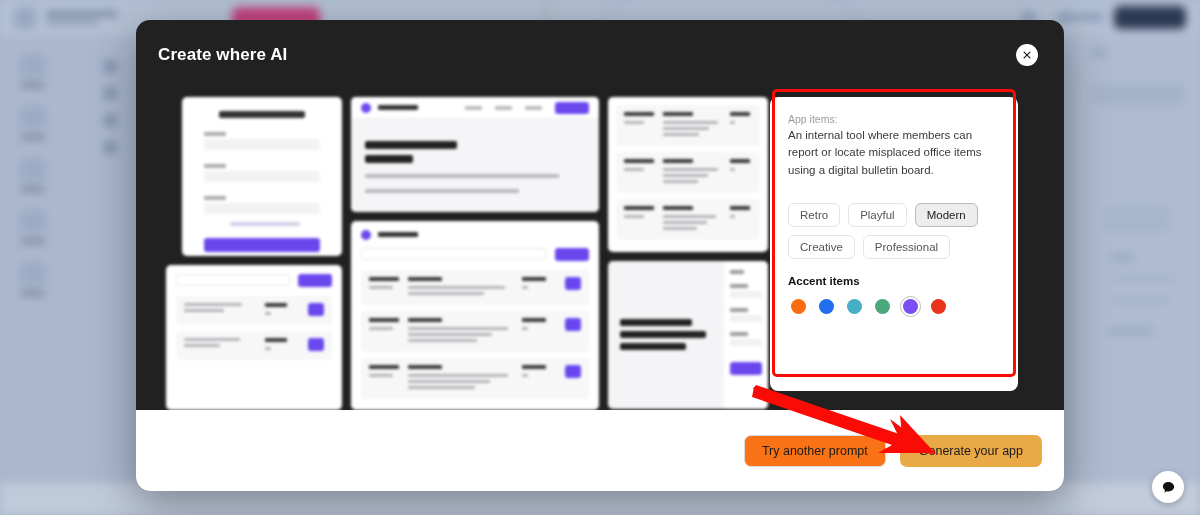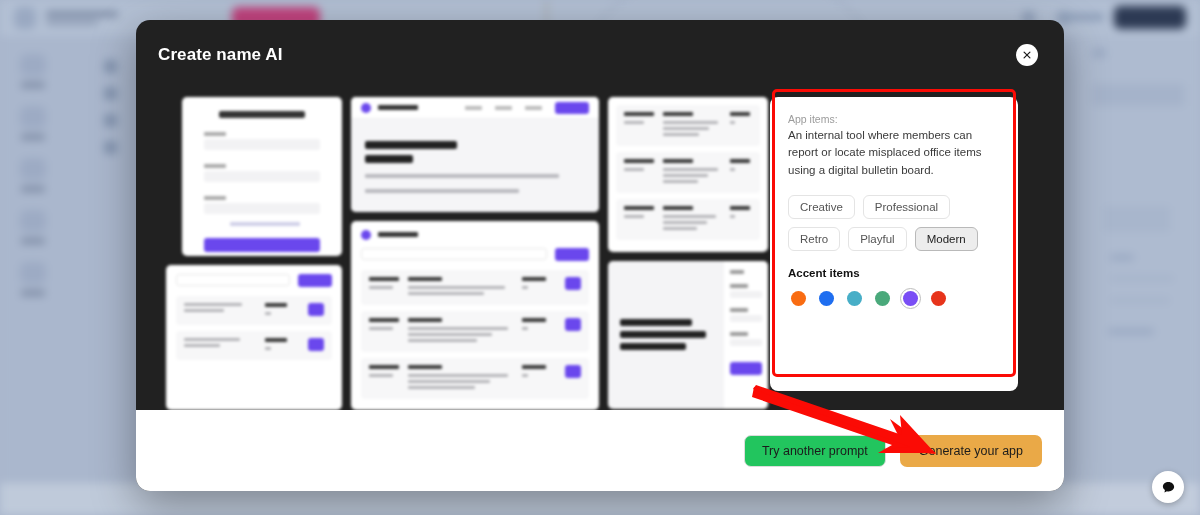--- a/index.html
+++ b/index.html
@@ -125,21 +125,21 @@
   }
   .modal-foot {
     height: 81px; flex: 0 0 81px;
     background: #fff;
     display: flex; align-items: center; justify-content: flex-end;
     gap: 14px; padding-right: 22px;
   }
 
   .btn-ghost {
     height: 32px; padding: 0 17px;
-    background: #22c55e; border: 1px solid #dcdcdc; border-radius: 7px;
+    background: #f97316; border: 1px solid #dcdcdc; border-radius: 7px;
     font-size: 12.5px; color: #1b1b1b; cursor: pointer;
     font-family: "Liberation Sans", sans-serif;
     text-align: right;
   }
   .btn-primary {
     height: 32px; padding: 0 19px;
     background: #eaa947; border: none; border-radius: 7px;
     font-size: 12.5px; color: #1b1b1b; cursor: pointer;
     font-family: "Liberation Sans", sans-serif;
   }
@@ -227,21 +227,21 @@
   }
   .red-outline {
     position: absolute; left: 772px; top: 89px;
     width: 244px; height: 288px;
     border: 3px solid #fb0b05;
     border-radius: 5px;
     z-index: 30; pointer-events: none;
   }
   .opt-kicker { font-size: 10.5px; color: #9b9b9b; margin-bottom: 2px; }
   .opt-appname { font-size: 15px; font-weight: bold; color: #111; margin-bottom: 11px; }
-  .opt-desc { font-size: 11.5px; color: #3a3a3a; line-height: 1.52; margin-bottom: 16px; }
+  .opt-desc { font-size: 11.5px; color: #3a3a3a; line-height: 1.52; margin-bottom: 24px; }
   .opt-section { font-size: 11.5px; font-weight: bold; color: #111; margin-bottom: 9px; }
   .chip-row { display: flex; gap: 8px; margin-bottom: 8px; flex-wrap: wrap; }
   .chip {
     padding: 5px 11px; border-radius: 6px;
     border: 1px solid #e4e4e4; background: #fff;
     font-size: 11.5px; color: #555; cursor: pointer;
     font-family: "Liberation Sans", sans-serif;
   }
   .chip.sel { background: #ededed; border-color: #b9b9b9; color: #222; }
   .swatches { display: flex; gap: 7px; align-items: center; margin-top: 4px; }
@@ -328,21 +328,21 @@
 
 <div class="chat-fab">
   <svg viewBox="0 0 24 24" fill="#111">
       <path d="M12 3C6.9 3 3 6.3 3 10.4c0 2.3 1.3 4.4 3.3 5.7L5.5 20l4-2.1c.8.2 1.6.3 2.5.3 5.1 0 9-3.3 9-7.4S17.1 3 12 3z"></path>
     </svg>
 </div>
 
 <div class="modal">
 
   <div class="modal-head">
-    <div class="modal-title">Create name AI</div>
+    <div class="modal-title">Create where AI</div>
     <div class="close-btn">
       <svg viewBox="0 0 24 24" stroke="#222" stroke-width="3" fill="none" stroke-linecap="round">
         <path d="M5 5 L19 19 M19 5 L5 19"></path>
       </svg>
     </div>
   </div>
 
   <div class="modal-body">
 
     <div class="col col-a">
@@ -546,27 +546,27 @@
           </div>
         </div>
       </div>
     </div>
 
     <div class="opt-panel">
       <div class="opt-kicker">App items:</div>
       <div class="opt-desc">An internal tool where members can report or locate misplaced office items using a digital bulletin board.</div>
 
       <div class="chip-row">
-        <button class="chip">Creative</button>
-        <button class="chip">Professional</button>
-      </div>
-      <div class="chip-row">
         <button class="chip">Retro</button>
         <button class="chip">Playful</button>
         <button class="chip sel">Modern</button>
+      </div>
+      <div class="chip-row">
+        <button class="chip">Creative</button>
+        <button class="chip">Professional</button>
       </div>
 
       <div class="opt-section" style="margin-top:16px;">Accent items</div>
       <div class="swatches">
         <div class="sw-wrap">
             <div class="sw" style="background:#f96c12"></div>
           </div>
         <div class="sw-wrap">
             <div class="sw" style="background:#1f6ef0"></div>
           </div>

